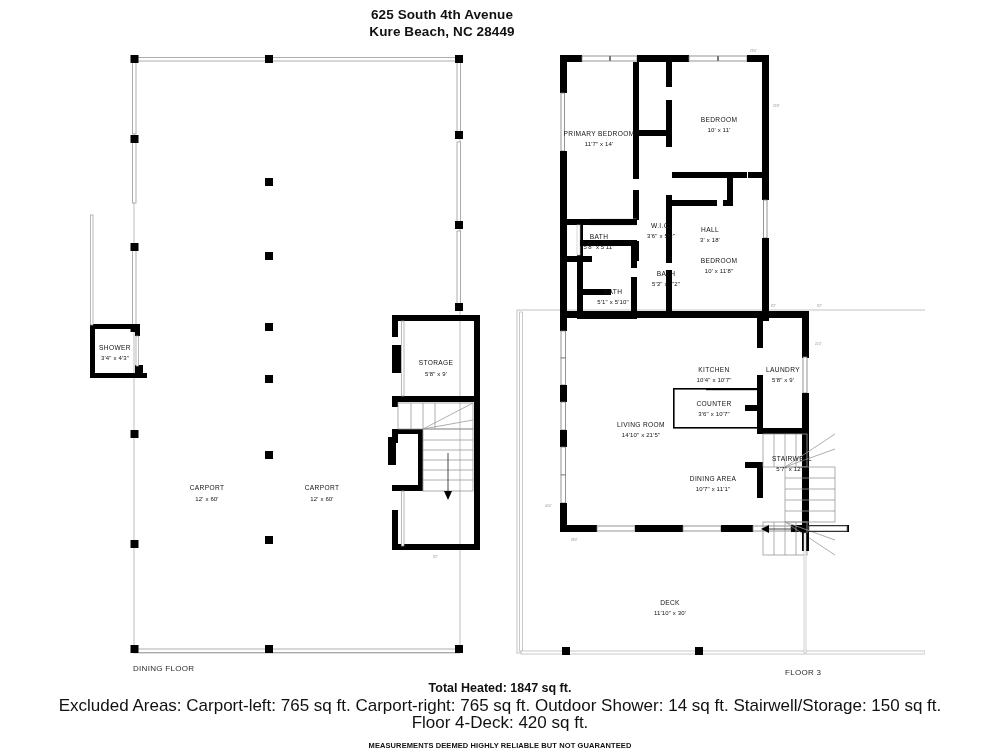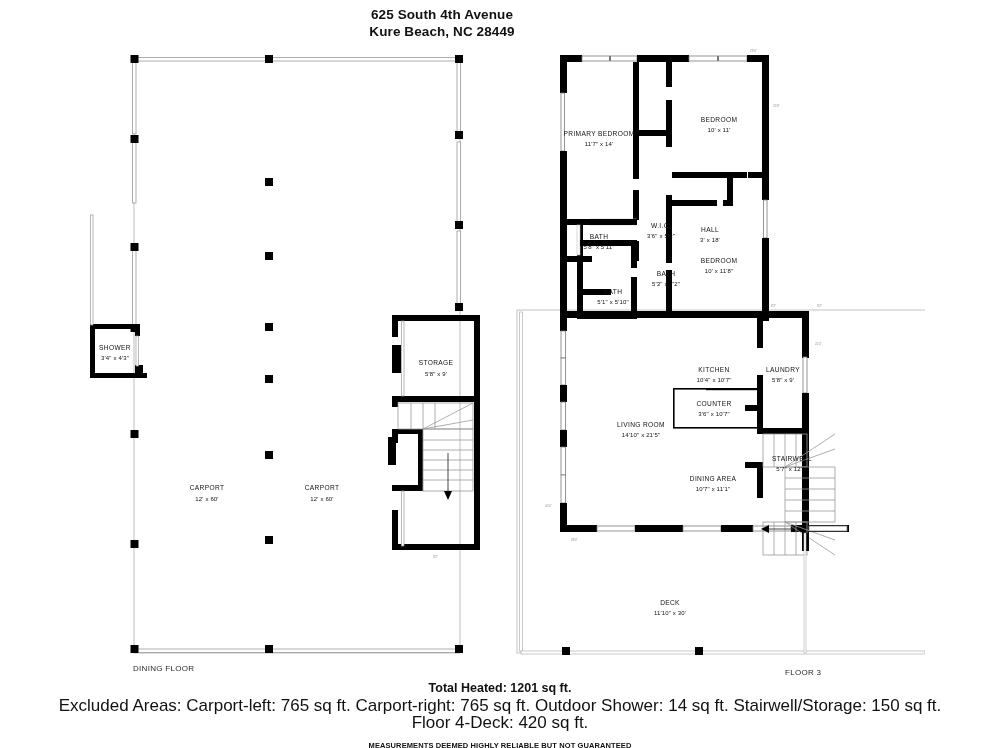--- a/index.html
+++ b/index.html
@@ -421,19 +421,19 @@
         <text class="tick" x="310" y="300">22'4"</text>
         <text class="tick" x="40" y="462">40'4"</text>
         <text class="tick" x="66" y="496">38'0"</text>
         <text class="tick" x="266" y="262">8'2"</text>
       </g>
     </svg>
   </div>
   <div class="floorlabel" id="floor1-label">FLOOR 3</div>
 
   <div class="footer">
-    <div class="total">Total Heated: 1201 sq ft.</div>
+    <div class="total">Total Heated: 1847 sq ft.</div>
     <div class="excluded">Excluded Areas: Carport-left: 765 sq ft. Carport-right: 765 sq ft. Outdoor Shower: 14 sq ft. Stairwell/Storage: 150 sq ft.</div>
     <div class="deckline">Floor 4-Deck: 420 sq ft.</div>
     <div class="disclaimer">MEASUREMENTS DEEMED HIGHLY RELIABLE BUT NOT GUARANTEED</div>
   </div>
 
 </div>
 
 </body></html>

